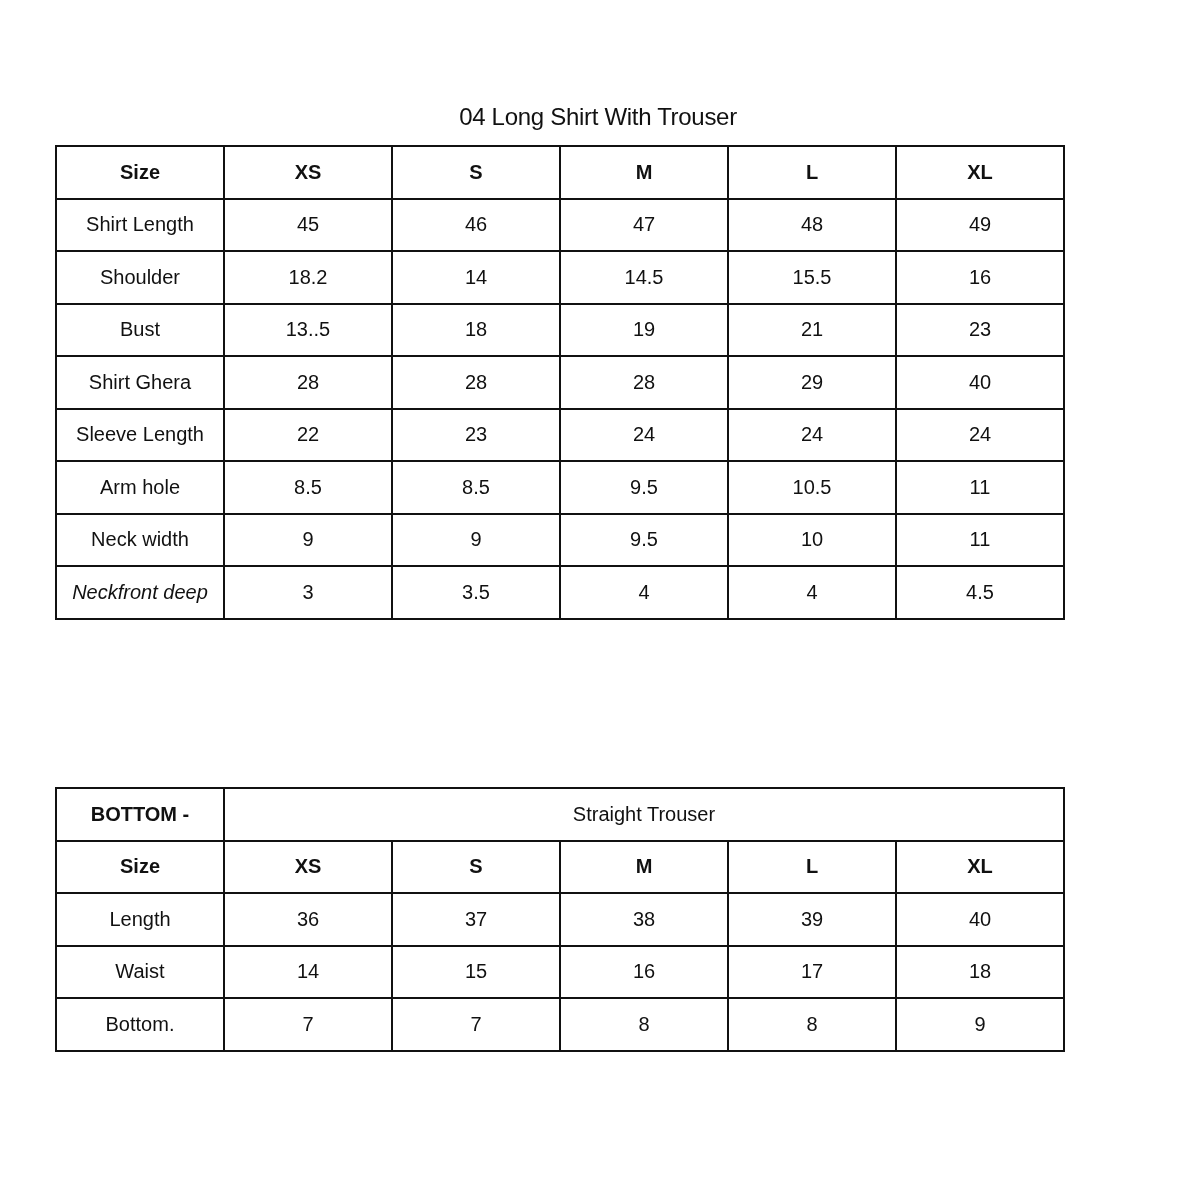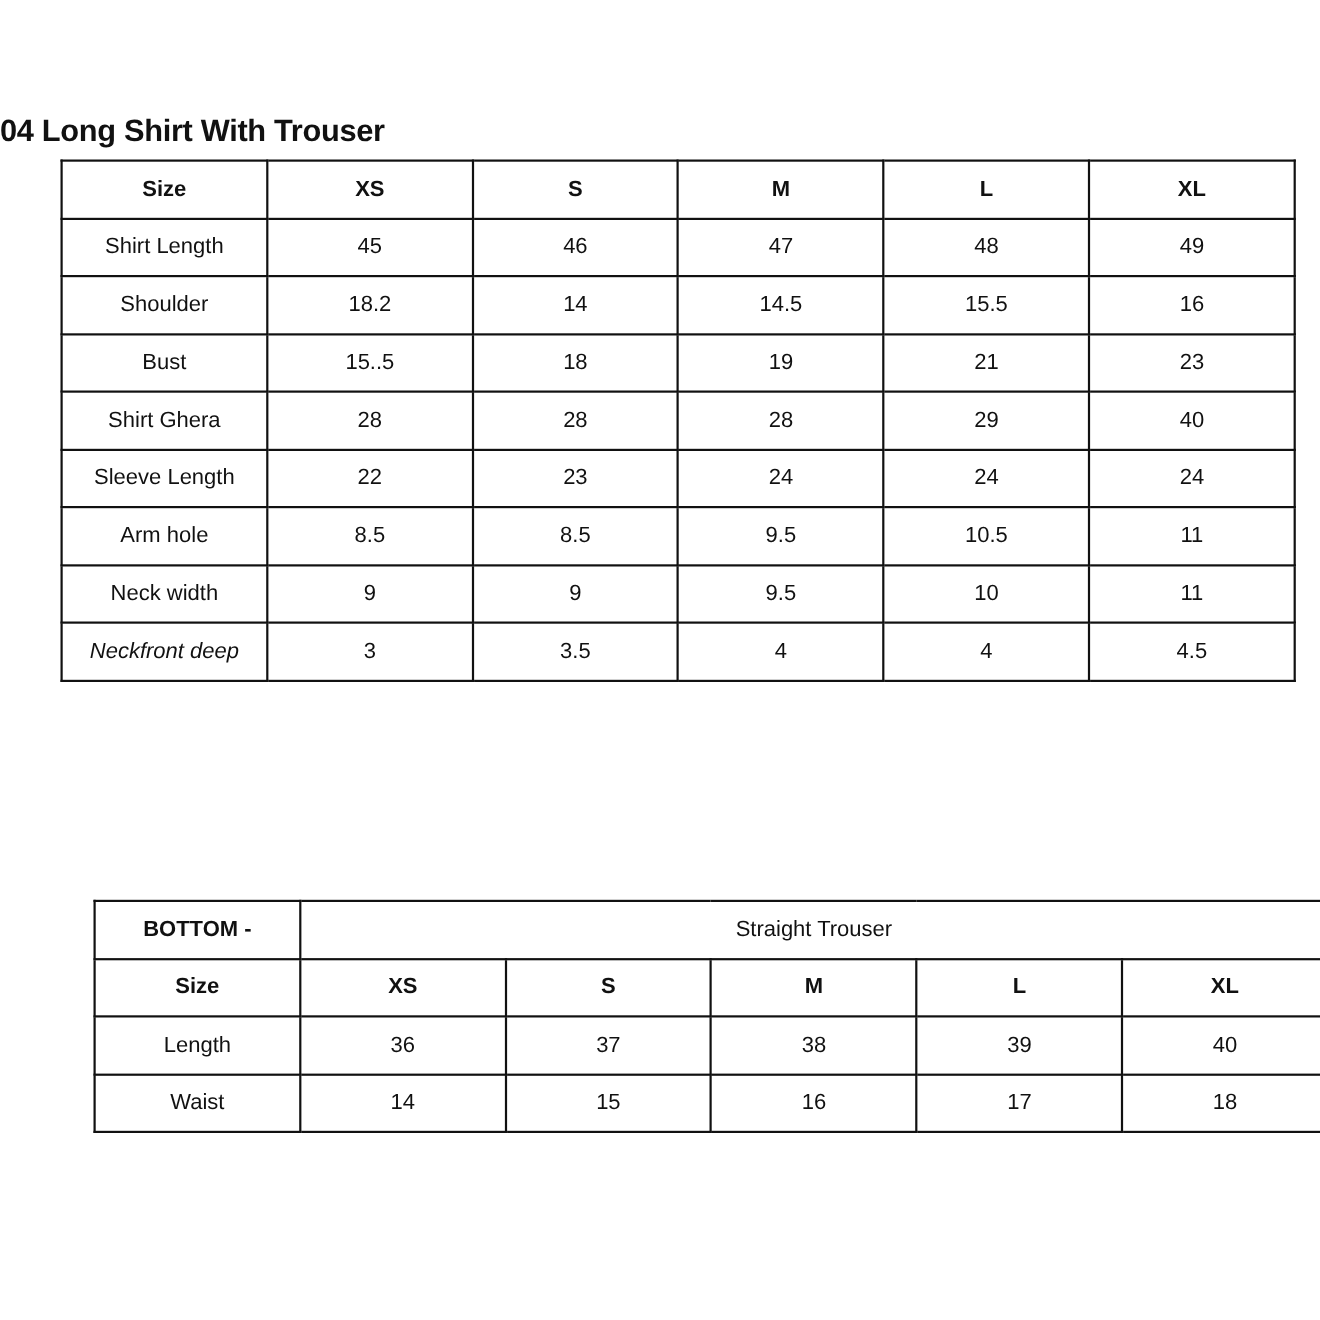--- a/index.html
+++ b/index.html
@@ -3,35 +3,35 @@
   <meta charset="utf-8">
   <style>
     html, body { margin: 0; padding: 0; background: #ffffff; }
     body {
       width: 1200px; height: 1200px; position: relative;
       font-family: "Liberation Sans", "DejaVu Sans", sans-serif;
       color: #111111;
     }
     .title {
       position: absolute; left: 0; top: 103px; width: 1196px;
-      font-size: 28px; font-weight: bold;
+      text-align: center; font-size: 24px; font-weight: normal;
       letter-spacing: -0.3px;
     }
     table.size-table {
-      position: absolute; left: 55px; width: 1123px;
+      position: absolute; left: 55px; width: 1010px;
       border-collapse: collapse; table-layout: fixed;
     }
     table.size-table td {
       border: 2px solid #111111;
       height: 50.5px; padding: 0;
       text-align: center; vertical-align: middle;
       font-size: 20px;
     }
     #top-table { top: 145px; }
-    #bottom-table { top: 818px; margin-left: 30px; }
+    #bottom-table { top: 787px; }
     td.hdr { font-weight: bold; font-size: 21px; }
     td.bold { font-weight: normal; }
     td.label { font-size: 21px; }
     td.neck { font-size: 19px; font-style: italic; }
   </style>
 </head>
 <body>
 
 <div class="title">04 Long Shirt  With Trouser</div>
 
@@ -56,21 +56,21 @@
       <tr>
         <td class="label">Shoulder</td>
         <td>18.2</td>
         <td>14</td>
         <td>14.5</td>
         <td>15.5</td>
         <td>16</td>
       </tr>
       <tr>
         <td class="label">Bust</td>
-        <td>15..5</td>
+        <td>13..5</td>
         <td>18</td>
         <td>19</td>
         <td>21</td>
         <td>23</td>
       </tr>
       <tr>
         <td class="label">Shirt Ghera</td>
         <td class="bold">28</td>
         <td class="bold">28</td>
         <td class="bold">28</td>
@@ -135,14 +135,22 @@
         <td>40</td>
       </tr>
       <tr>
         <td class="label">Waist</td>
         <td>14</td>
         <td>15</td>
         <td>16</td>
         <td>17</td>
         <td>18</td>
       </tr>
+      <tr>
+        <td class="label">Bottom.</td>
+        <td>7</td>
+        <td>7</td>
+        <td>8</td>
+        <td>8</td>
+        <td>9</td>
+      </tr>
     </tbody>
 </table>
 
 </body></html>

